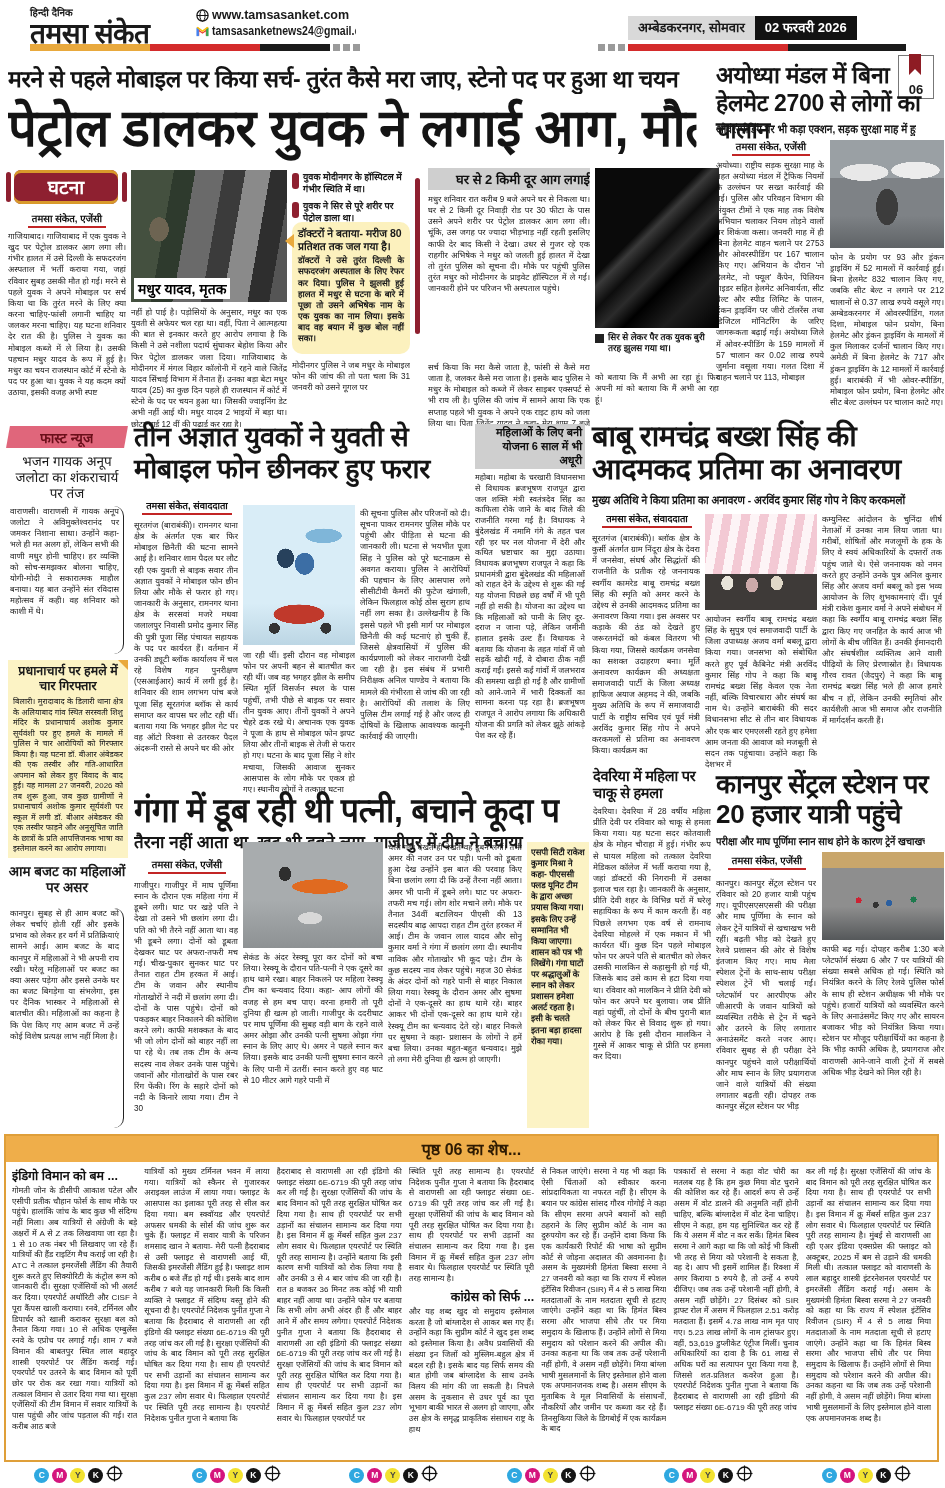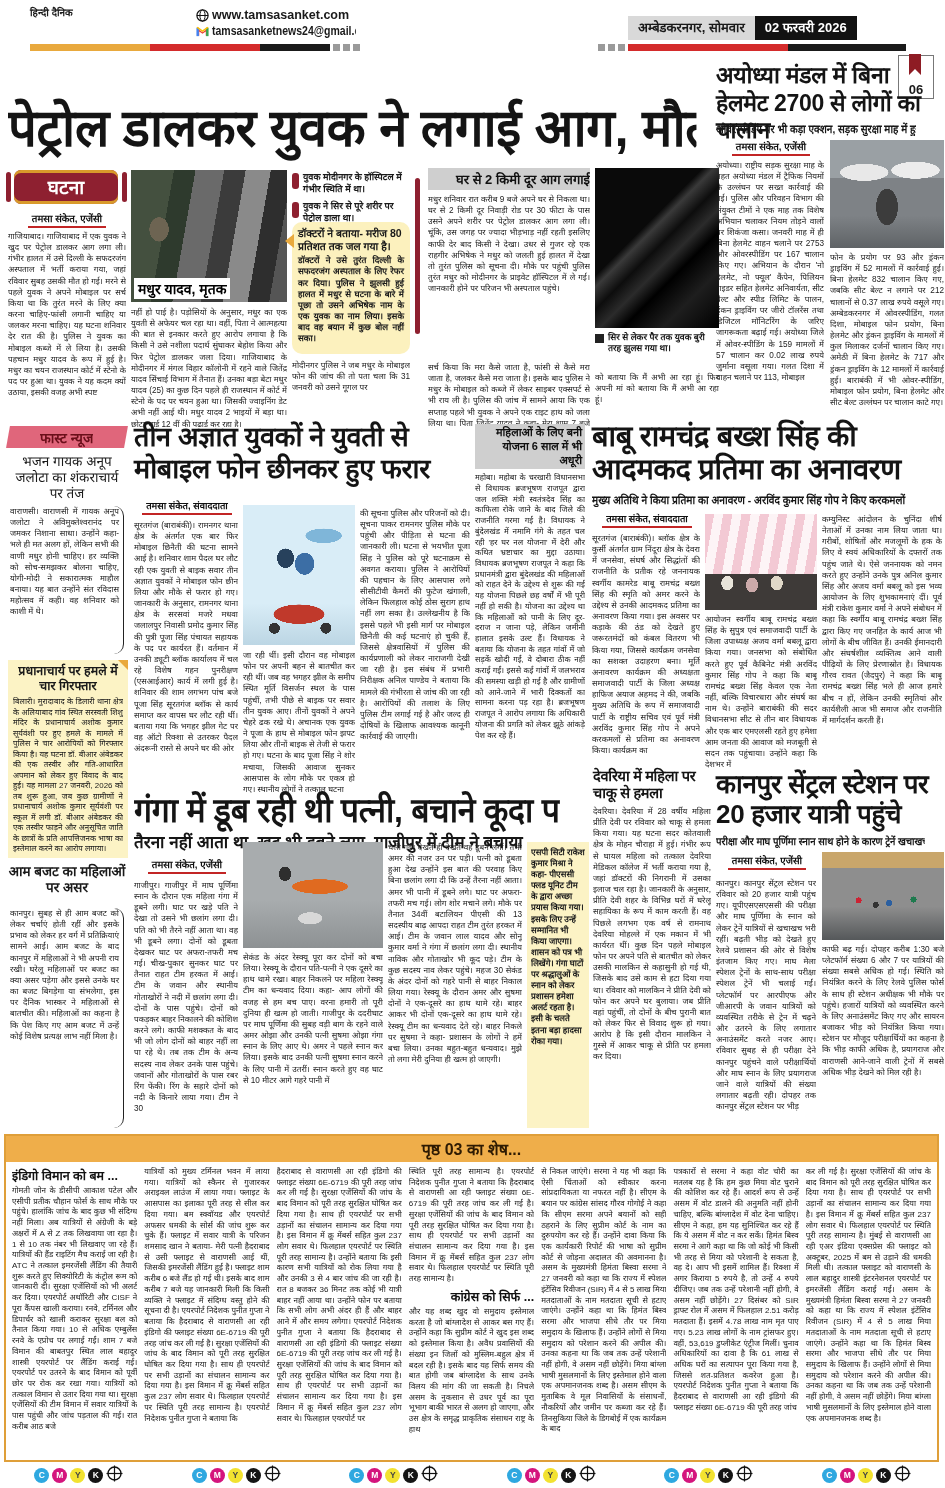--- a/index.html
+++ b/index.html
@@ -26,20 +26,21 @@
   .bullet-text{font-weight:bold;font-size:9.2px;line-height:1.25;text-align:left;}
   .seg{display:inline-block;height:7px;vertical-align:top;}
 </style>
 </head>
 <body>
 
 <div id="page">
 
   <div class="abs" style="left:0;top:0;width:945px;height:58px;">
     <div class="abs" style="left:30px;top:5px;font-size:10px;font-weight:bold;">हिन्दी दैनिक</div>
+    <div class="abs fit nowrap" style="left:30px;top:13px;width:160px;font-size:28px;font-weight:900;letter-spacing:-0.5px;">तमसा संकेत</div>
     <div class="abs" style="left:196px;top:8px;width:180px;">
       <div style="display:flex;align-items:center;gap:3px;">
         <span style="display:inline-flex;">
           <svg width="13" height="13" viewBox="0 0 13 13">
               <circle cx="6.5" cy="6.5" r="5.6" fill="none" stroke="#111" stroke-width="1.2"></circle>
               <ellipse cx="6.5" cy="6.5" rx="2.6" ry="5.6" fill="none" stroke="#111" stroke-width="1"></ellipse>
               <line x1="0.9" y1="6.5" x2="12.1" y2="6.5" stroke="#111" stroke-width="1"></line>
             </svg>
         </span>
         <span class="fit nowrap" style="font-size:12.5px;font-weight:bold;max-width:165px;display:inline-block;">www.tamsasanket.com</span>
@@ -72,20 +73,21 @@
     <div class="abs" style="left:898px;top:20px;width:34px;height:42px;border:1px solid #777;background:#fff;margin-top:35px;">
       <span style="position:absolute;left:9px;top:-2px;">
         <svg width="14" height="22" viewBox="0 0 14 22">
             <path d="M1 0h12v21l-6-6-6 6z" fill="#8e1c24"></path>
           </svg>
       </span>
       <span style="position:absolute;left:0;bottom:1px;width:100%;text-align:center;font-size:13px;font-weight:bold;">06</span>
     </div>
   </div>
 
+  <div class="headline fit nowrap" style="left:8px;top:62px;width:704px;font-size: 23px;">मरने से पहले मोबाइल पर किया सर्च- तुरंत कैसे मरा जाए, स्टेनो पद पर हुआ था चयन</div>
   <div class="headline fit nowrap" style="left: 8px; top: 90px; width: 706px; font-size: 52px; transform-origin: left center; transform: scaleX(0.975138);">पेट्रोल डालकर युवक ने लगाई आग, मौत</div>
 
   <div>
     <div class="headline" style="left:716px;top:62px;width:228px;font-size:23px;line-height:1.2;">अयोध्या मंडल में बिना हेलमेट 2700 से लोगों का चालान</div>
     <div class="subhead fit nowrap" style="left: 716px; top: 121px; width: 228px; font-size: 11.5px; transform-origin: left center; transform: scaleX(0.876923);">ओवरस्पीडिंग पर भी कड़ा एक्शन, सड़क सुरक्षा माह में हुई सख्ती</div>
     <div class="byline" style="left:716px;top:140px;width:110px;">
       <span>तमसा संकेत, एजेंसी</span>
     </div>
     <div class="txt" style="left:716px;top:160px;width:108px;height:266px;">अयोध्या। राष्ट्रीय सड़क सुरक्षा माह के तहत अयोध्या मंडल में ट्रैफिक नियमों के उल्लंघन पर सख्त कार्रवाई की गई। पुलिस और परिवहन विभाग की संयुक्त टीमों ने एक माह तक विशेष अभियान चलाकर नियम तोड़ने वालों पर शिकंजा कसा। जनवरी माह में ही बिना हेलमेट वाहन चलाने पर 2753 और ओवरस्पीडिंग पर 167 चालान किए गए। अभियान के दौरान 'नो हेलमेट, नो फ्यूल' कैंपेन, पिलियन राइडर सहित हेलमेट अनिवार्यता, सीट बेल्ट और स्पीड लिमिट के पालन, ड्रंकन ड्राइविंग पर जीरो टॉलरेंस तथा डिजिटल मॉनिटरिंग के जरिए जागरूकता बढ़ाई गई। अयोध्या जिले में ओवर-स्पीडिंग के 159 मामलों में 57 चालान कर 0.02 लाख रुपये जुर्माना वसूला गया। गलत दिशा में वाहन चलाने पर 113, मोबाइल</div>
     <div class="photo" style="left:830px;top:140px;width:114px;height:108px;background:
@@ -243,21 +245,21 @@
            radial-gradient(circle 5px at 30% 55%, #c23 0 60%, transparent 61%),
            radial-gradient(circle 5px at 55% 58%, #2b5fa0 0 60%, transparent 61%),
            radial-gradient(circle 5px at 75% 54%, #1e7a4e 0 60%, transparent 61%),
            radial-gradient(circle 5px at 44% 60%, #333 0 60%, transparent 61%),
            linear-gradient(180deg,#c9a66b 0 18%,#8e8e8e 18% 62%,#55585a 100%);"></div>
     <div class="txt" style="left:822px;top:944px;width:122px;height:184px;">काफी बढ़ गई। दोपहर करीब 1:30 बजे प्लेटफॉर्म संख्या 6 और 7 पर यात्रियों की संख्या सबसे अधिक हो गई। स्थिति को नियंत्रित करने के लिए रेलवे पुलिस फोर्स के साथ ही स्टेशन अधीक्षक भी मौके पर पहुंचे। हजारों यात्रियों को व्यवस्थित करने के लिए अनाउंसमेंट किए गए और सायरन बजाकर भीड़ को नियंत्रित किया गया। स्टेशन पर मौजूद परीक्षार्थियों का कहना है कि भीड़ काफी अधिक है, प्रयागराज और वाराणसी आने-जाने वाली ट्रेनों में सबसे अधिक भीड़ देखने को मिल रही है।</div>
   </div>
 
   <div class="abs" style="left:4px;top:1134px;width:935px;height:328px;border:2px solid #df9f39;box-sizing:border-box;">
     <div style="height:26px;background:#efae4a;display:flex;align-items:center;justify-content:center;">
-      <span style="font-size:16px;font-weight:900;color:#2d1a02;">पृष्ठ 03 का शेष...</span>
+      <span style="font-size:16px;font-weight:900;color:#2d1a02;">पृष्ठ 06 का शेष...</span>
     </div>
     <div style="display:flex;gap:7px;padding:5px 6px;height:288px;box-sizing:border-box;">
       <div style="flex:1;overflow:hidden;">
         <div class="col-head" style="margin-bottom:2px;">इंडिगो विमान को बम ...</div>
         <div style="font-size:8px;line-height:1.34;text-align:justify;">गोमती जोन के डीसीपी आकाश पटेल और एसीपी प्रतीक चौहान फोर्स के साथ मौके पर पहुंचे। हालांकि जांच के बाद कुछ भी संदिग्ध नहीं मिला। अब यात्रियों से अंग्रेजी के बड़े अक्षरों में A से Z तक लिखवाया जा रहा है। 1 से 10 तक नंबर भी लिखवाए जा रहे हैं। यात्रियों की हैंड राइटिंग मैच कराई जा रही है। ATC ने तत्काल इमरजेंसी लैंडिंग की तैयारी शुरू करते हुए सिक्योरिटी के कंट्रोल रूम को जानकारी दी। सुरक्षा एजेंसियों को भी अलर्ट कर दिया। एयरपोर्ट अथॉरिटी और CISF ने पूरा कैंपस खाली कराया। रनवे, टर्मिनल और डिपार्चर को खाली कराकर सुरक्षा बल को तैनात किया गया। 10 से अधिक एम्बुलेंस रनवे के एप्रोच पर लगाई गईं। शाम 7 बजे विमान की बाबतपुर स्थित लाल बहादुर शास्त्री एयरपोर्ट पर लैंडिंग कराई गई। एयरपोर्ट पर उतरने के बाद विमान को पूर्वी छोर पर रोक कर रखा गया। यात्रियों को तत्काल विमान से उतार दिया गया था। सुरक्षा एजेंसियों की टीम विमान में सवार यात्रियों के पास पहुंची और जांच पड़ताल की गई। रात करीब आठ बजे</div>
       </div>
       <div style="flex:1;overflow:hidden;font-size:8px;line-height:1.34;text-align:justify;">यात्रियों को मुख्य टर्मिनल भवन में लाया गया। यात्रियों को स्कैनर से गुजारकर अराइवल लाउंज में लाया गया। फ्लाइट के आसपास का इलाका पूरी तरह से सील कर दिया गया। बम स्क्वॉयड और एयरपोर्ट अफसर धमकी के सोर्स की जांच शुरू कर चुके हैं। फ्लाइट में सवार यात्री के परिजन शमसाद खान ने बताया- मेरी पत्नी हैदराबाद से उसी फ्लाइट से वाराणसी आई थीं, जिसकी इमरजेंसी लैंडिंग हुई है। फ्लाइट शाम करीब 6 बजे लैंड हो गई थी। इसके बाद शाम करीब 7 बजे यह जानकारी मिली कि किसी व्यक्ति ने फ्लाइट में संदिग्ध वस्तु होने की सूचना दी है। एयरपोर्ट निदेशक पुनीत गुप्ता ने बताया कि हैदराबाद से वाराणसी आ रही इंडिगो की फ्लाइट संख्या 6E-6719 की पूरी तरह जांच कर ली गई है। सुरक्षा एजेंसियों की जांच के बाद विमान को पूरी तरह सुरक्षित घोषित कर दिया गया है। साथ ही एयरपोर्ट पर सभी उड़ानों का संचालन सामान्य कर दिया गया है। इस विमान में क्रू मेंबर्स सहित कुल 237 लोग सवार थे। फिलहाल एयरपोर्ट पर स्थिति पूरी तरह सामान्य है। एयरपोर्ट निदेशक पुनीत गुप्ता ने बताया कि</div>
       <div style="flex:1;overflow:hidden;font-size:8px;line-height:1.34;text-align:justify;">हैदराबाद से वाराणसी आ रही इंडिगो की फ्लाइट संख्या 6E-6719 की पूरी तरह जांच कर ली गई है। सुरक्षा एजेंसियों की जांच के बाद विमान को पूरी तरह सुरक्षित घोषित कर दिया गया है। साथ ही एयरपोर्ट पर सभी उड़ानों का संचालन सामान्य कर दिया गया है। इस विमान में क्रू मेंबर्स सहित कुल 237 लोग सवार थे। फिलहाल एयरपोर्ट पर स्थिति पूरी तरह सामान्य है। उन्होंने बताया कि इसी कारण सभी यात्रियों को रोक लिया गया है और उनकी 3 से 4 बार जांच की जा रही है। रात 8 बजकर 36 मिनट तक कोई भी यात्री बाहर नहीं आया था। उन्होंने फोन पर बताया कि सभी लोग अभी अंदर ही हैं और बाहर आने में और समय लगेगा। एयरपोर्ट निदेशक पुनीत गुप्ता ने बताया कि हैदराबाद से वाराणसी आ रही इंडिगो की फ्लाइट संख्या 6E-6719 की पूरी तरह जांच कर ली गई है। सुरक्षा एजेंसियों की जांच के बाद विमान को पूरी तरह सुरक्षित घोषित कर दिया गया है। साथ ही एयरपोर्ट पर सभी उड़ानों का संचालन सामान्य कर दिया गया है। इस विमान में क्रू मेंबर्स सहित कुल 237 लोग सवार थे। फिलहाल एयरपोर्ट पर</div>
       <div style="flex:1;overflow:hidden;">
         <div style="font-size:8px;line-height:1.34;text-align:justify;">स्थिति पूरी तरह सामान्य है। एयरपोर्ट निदेशक पुनीत गुप्ता ने बताया कि हैदराबाद से वाराणसी आ रही फ्लाइट संख्या 6E-6719 की पूरी तरह जांच कर ली गई है। सुरक्षा एजेंसियों की जांच के बाद विमान को पूरी तरह सुरक्षित घोषित कर दिया गया है। साथ ही एयरपोर्ट पर सभी उड़ानों का संचालन सामान्य कर दिया गया है। इस विमान में क्रू मेंबर्स सहित कुल 237 लोग सवार थे। फिलहाल एयरपोर्ट पर स्थिति पूरी तरह सामान्य है।</div>

